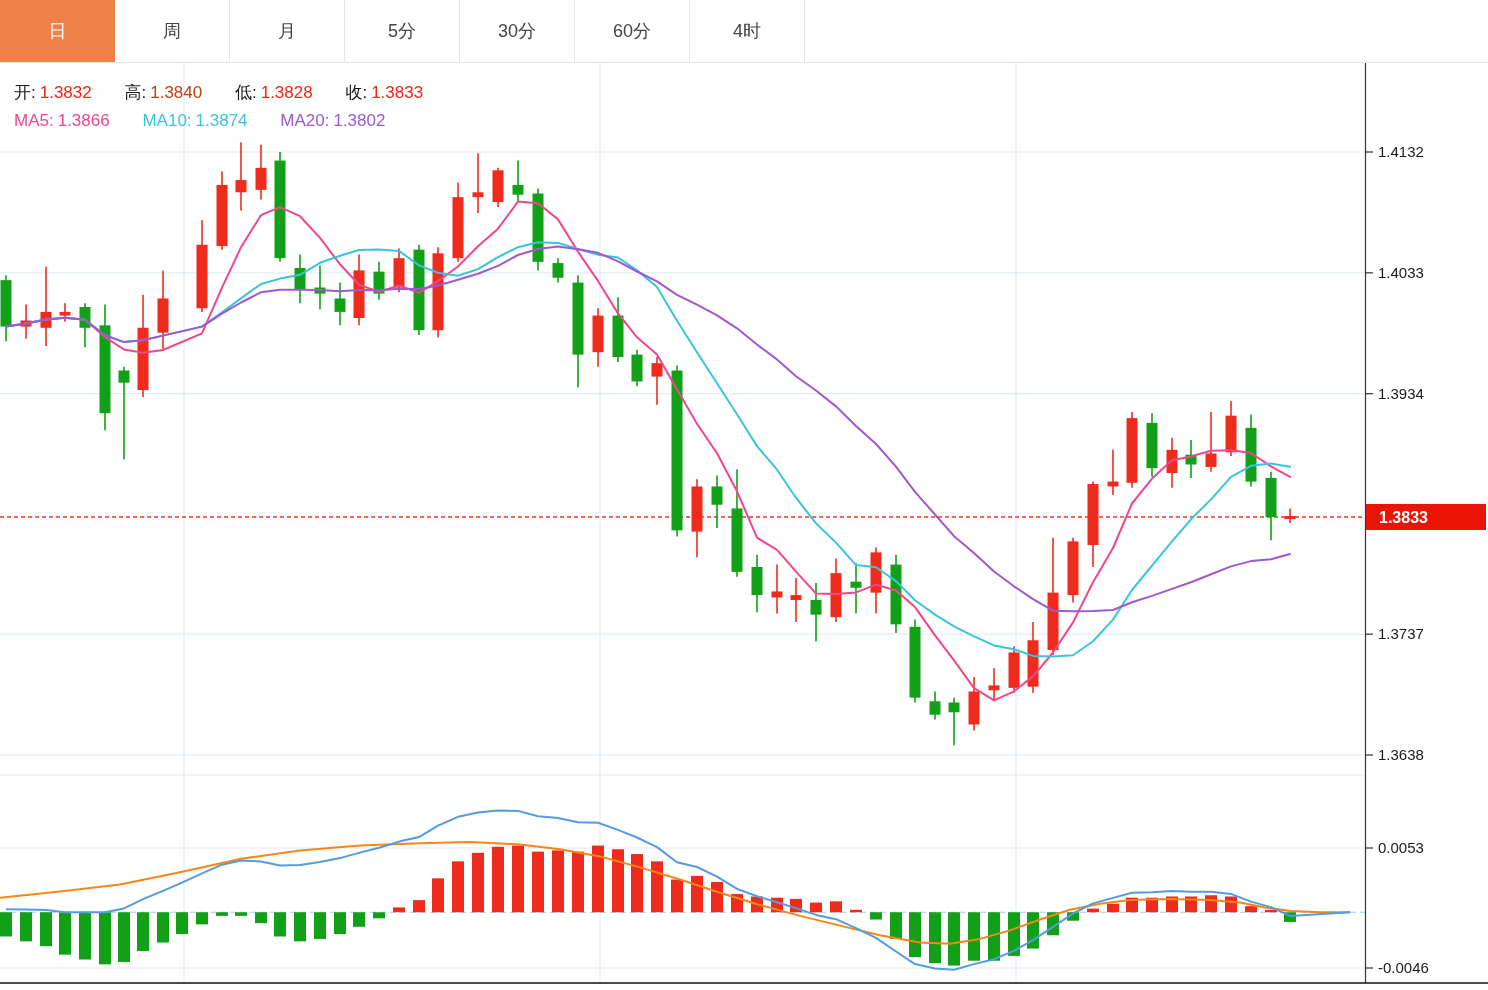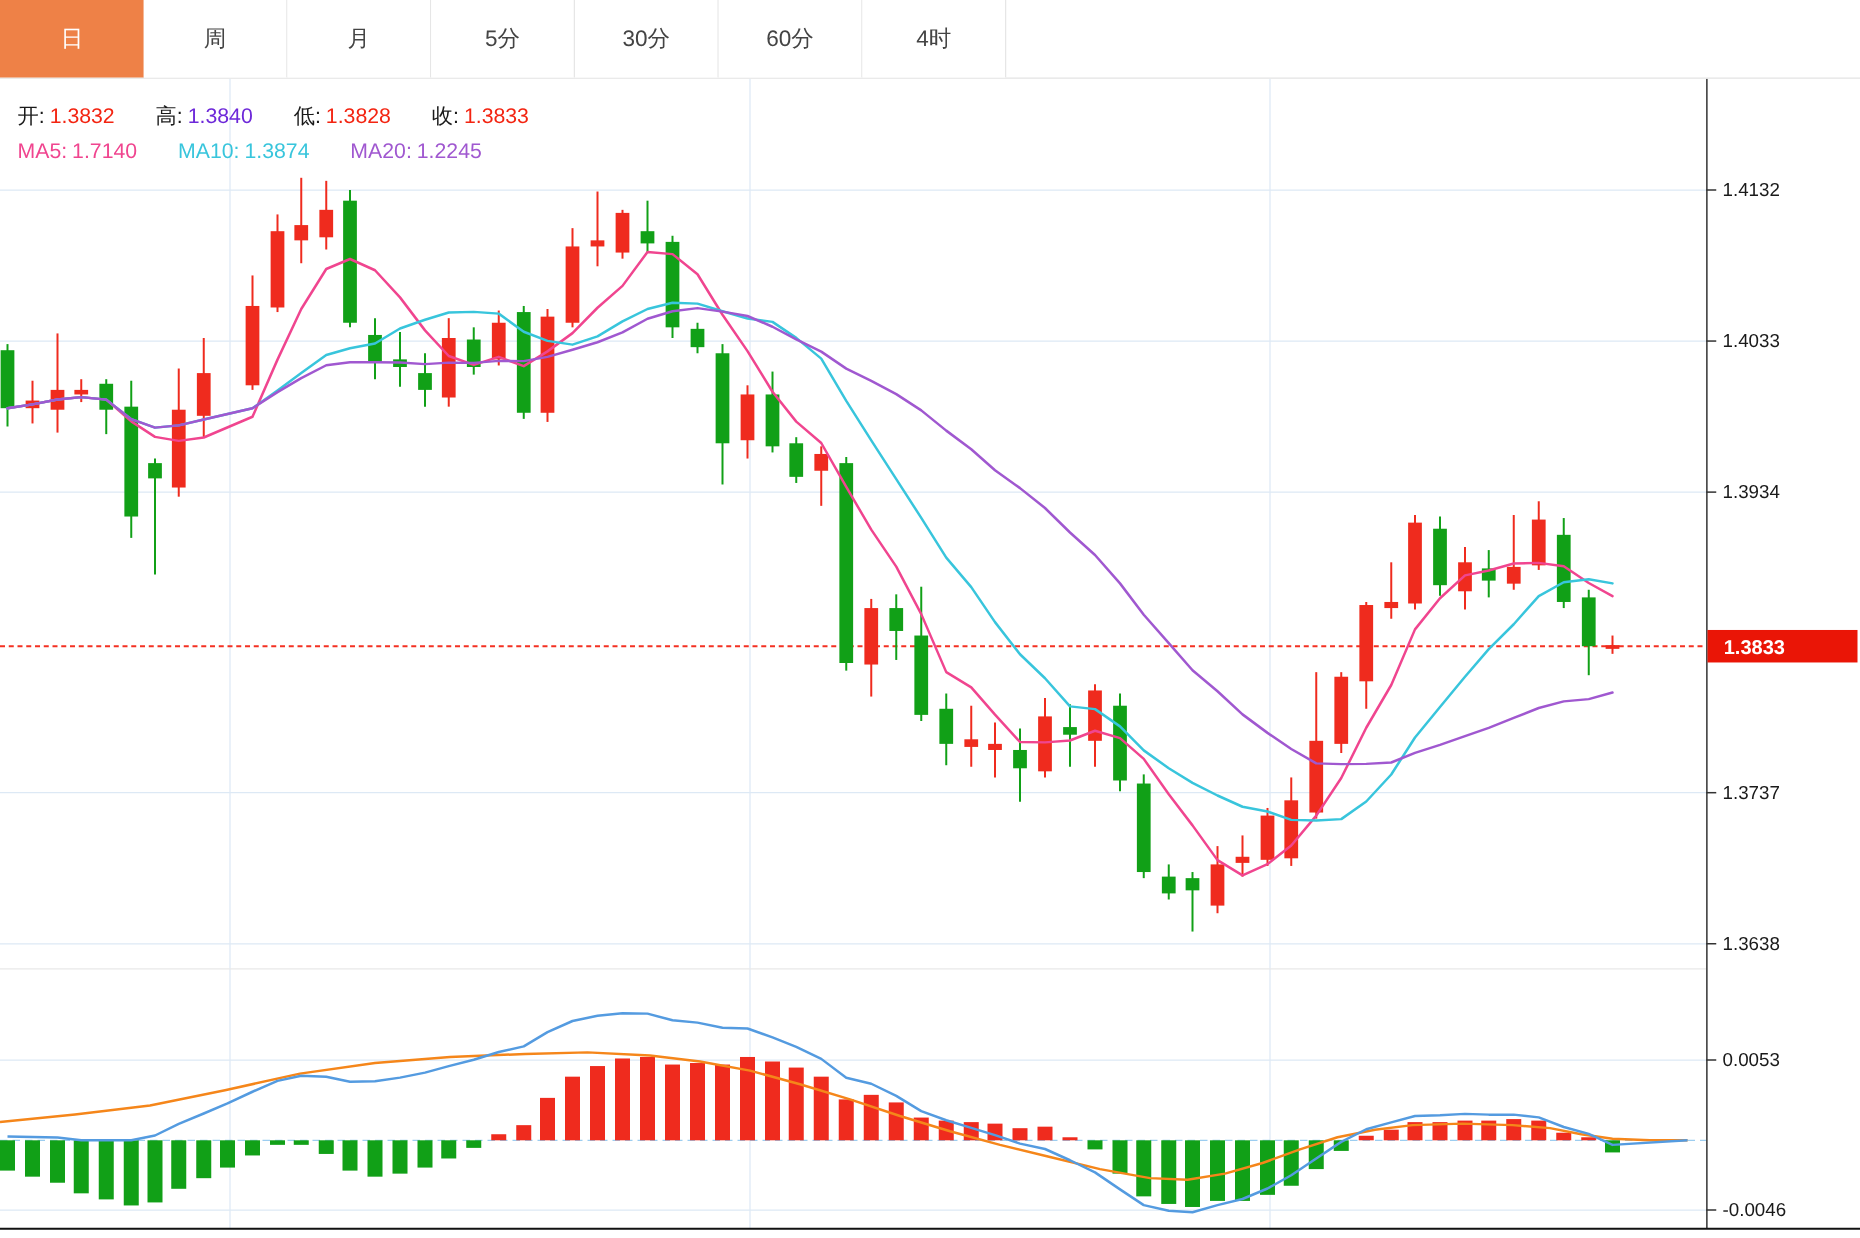--- a/index.html
+++ b/index.html
@@ -264,25 +264,25 @@
     <div class="tab">周</div>
     <div class="tab">月</div>
     <div class="tab">5分</div>
     <div class="tab">30分</div>
     <div class="tab">60分</div>
     <div class="tab">4时</div>
   </div>
 
   <div class="legend ohlc">
     <span class="pair"><span class="lab">开:</span><span class="val" style="color: rgb(243, 36, 17);">1.3832</span></span>
-    <span class="pair"><span class="lab">高:</span><span class="val" style="color: #6d28d9;">1.3840</span></span>
+    <span class="pair"><span class="lab">高:</span><span class="val" style="color: #c2410c;">1.3840</span></span>
     <span class="pair"><span class="lab">低:</span><span class="val" style="color: rgb(243, 36, 17);">1.3828</span></span>
     <span class="pair"><span class="lab">收:</span><span class="val" style="color: rgb(243, 36, 17);">1.3833</span></span>
   </div>
 
   <div class="legend marow">
-    <span class="pair" style="color: rgb(240, 69, 143);"><span>MA5:</span><span class="val">1.7140</span></span>
+    <span class="pair" style="color: rgb(240, 69, 143);"><span>MA5:</span><span class="val">1.3866</span></span>
     <span class="pair" style="color: rgb(56, 197, 220); text-align: center;"><span>MA10:</span><span class="val">1.3874</span></span>
-    <span class="pair" style="color: rgb(160, 88, 208);"><span>MA20:</span><span class="val">1.2245</span></span>
+    <span class="pair" style="color: rgb(160, 88, 208);"><span>MA20:</span><span class="val">1.3802</span></span>
   </div>
 
 
 </div>
 
 </body></html>

